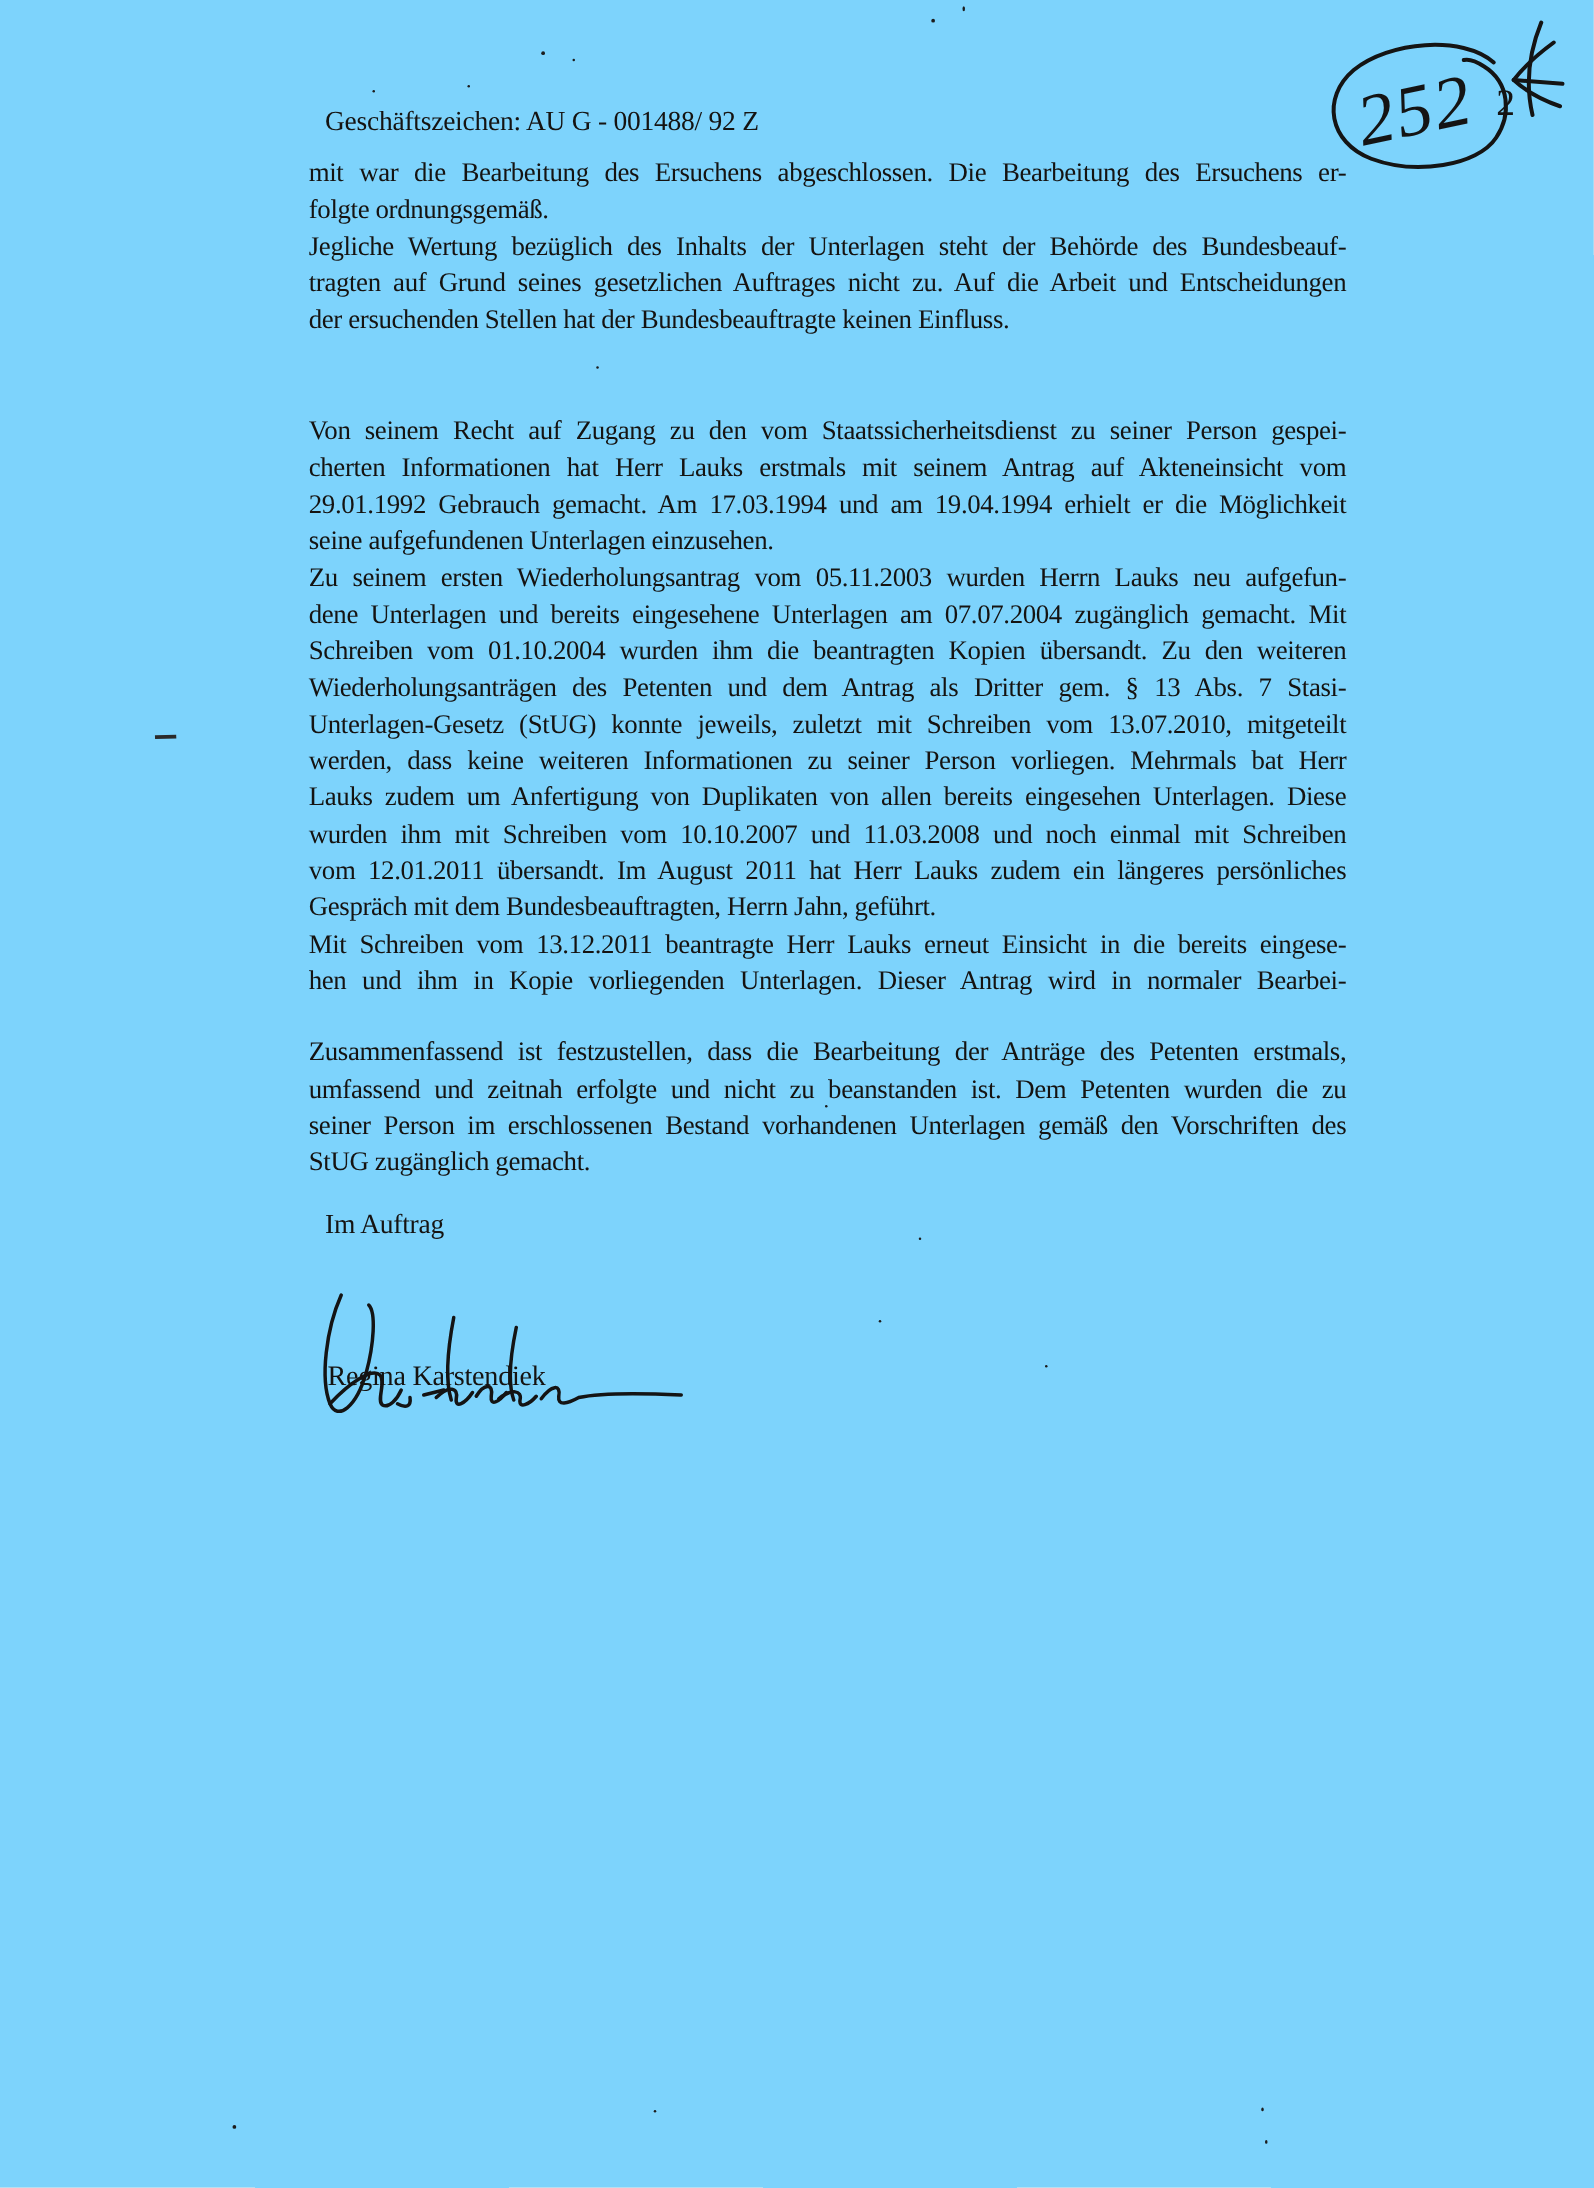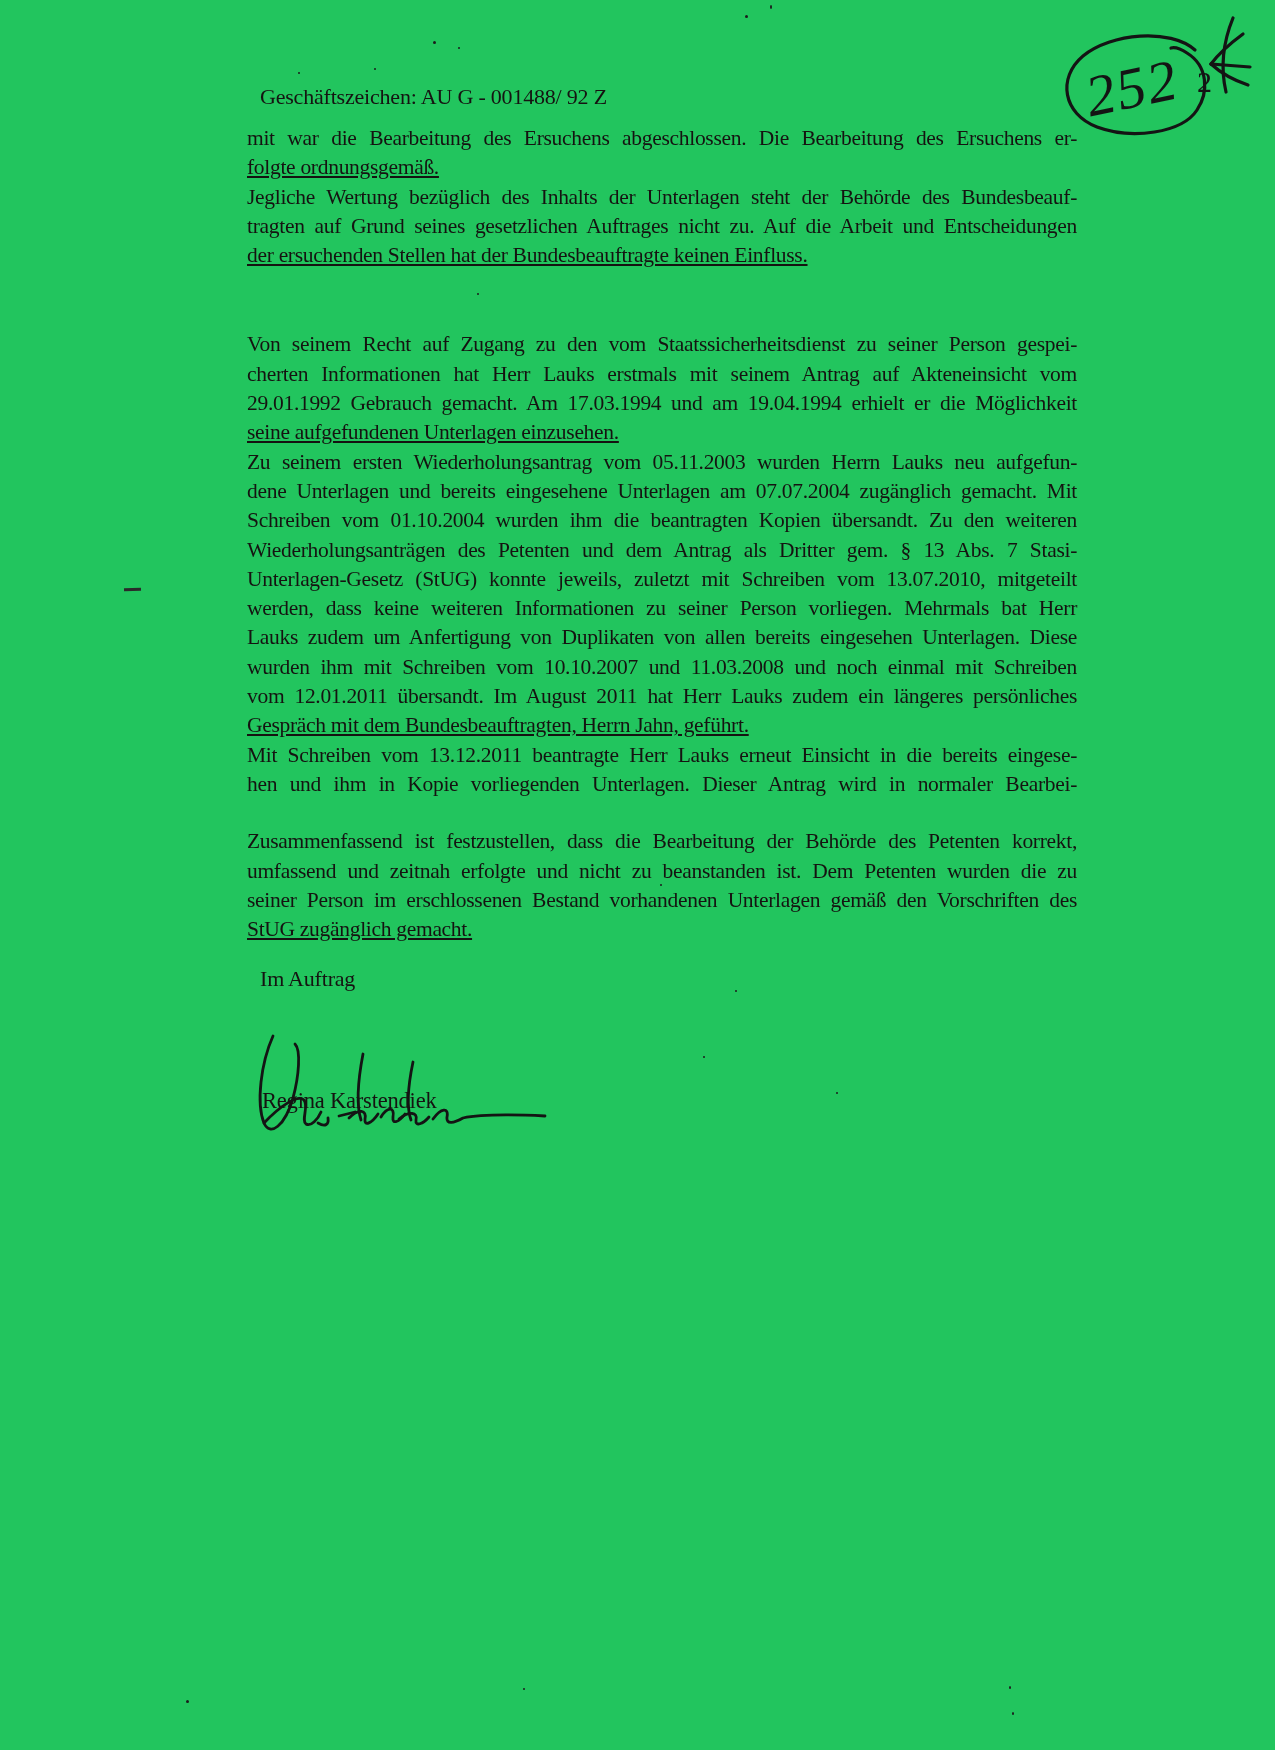--- a/index.html
+++ b/index.html
@@ -1,39 +1,39 @@
 <!DOCTYPE html>
 <html><head>
 <meta charset="utf-8">
 <style>
   html,body { margin:0; padding:0; background:#e8e8e8; }
   .page {
     position:relative;
     width:1275px; height:1750px;
-    background:#22c55e;
+    background:#7dd3fc;
     font-family:"Liberation Serif","DejaVu Serif",serif;
     color:#151311;
     overflow:hidden;
   }
   .ref-line {
     position:absolute; left:260px; top:84px;
     font-size:22px; letter-spacing:-0.2px;
     white-space:nowrap;
   }
   .doc-body {
     position:absolute; left:247px; top:124px;
     width:830px;
     font-size:21.5px; line-height:29.3px;
     letter-spacing:-0.3px;
   }
   .para { margin:0; }
   .para:nth-child(3) { margin-top:60px; }
   .para:nth-child(6) { margin-top:28px; }
   .line { text-align:justify; text-align-last:justify; white-space:normal; }
-  .line.last { text-align-last:left;text-decoration:underline; }
+  .line.last { text-align-last:left; }
   .closing {
     position:absolute; left:260px; top:966px;
     font-size:22px; letter-spacing:-0.2px;
   }
   .signer-name {
     position:absolute; left:262px; top:1088px;
     font-size:22.5px; letter-spacing:-0.2px;
   }
   .signature-svg { position:absolute; left:255px; top:1028px; }
   .pagemark-svg { position:absolute; left:1035px; top:12px; }
@@ -94,21 +94,21 @@
         <div class="line">Lauks zudem um Anfertigung von Duplikaten von allen bereits eingesehen Unterlagen. Diese</div>
         <div class="line">wurden ihm mit Schreiben vom 10.10.2007 und 11.03.2008 und noch einmal mit Schreiben</div>
         <div class="line">vom 12.01.2011 übersandt. Im August 2011 hat Herr Lauks zudem ein längeres persönliches</div>
         <div class="line last">Gespräch mit dem Bundesbeauftragten, Herrn Jahn, geführt.</div>
       </div>
       <div class="para">
         <div class="line">Mit Schreiben vom 13.12.2011 beantragte Herr Lauks erneut Einsicht in die bereits eingese-</div>
         <div class="line">hen und ihm in Kopie vorliegenden Unterlagen. Dieser Antrag wird in normaler Bearbei-</div>
       </div>
       <div class="para">
-        <div class="line">Zusammenfassend ist festzustellen, dass die Bearbeitung der Behörde des Petenten korrekt,</div>
+        <div class="line">Zusammenfassend ist festzustellen, dass die Bearbeitung der Anträge des Petenten erstmals,</div>
         <div class="line">umfassend und zeitnah erfolgte und nicht zu beanstanden ist. Dem Petenten wurden die zu</div>
         <div class="line">seiner Person im erschlossenen Bestand vorhandenen Unterlagen gemäß den Vorschriften des</div>
         <div class="line last">StUG zugänglich gemacht.</div>
       </div>
     </div>
 
   <div class="closing">Im Auftrag</div>
 
   <svg class="signature-svg" width="300" height="118" viewBox="0 0 300 118">
     <g fill="none" stroke="#141414" stroke-width="2.8" stroke-linecap="round">

